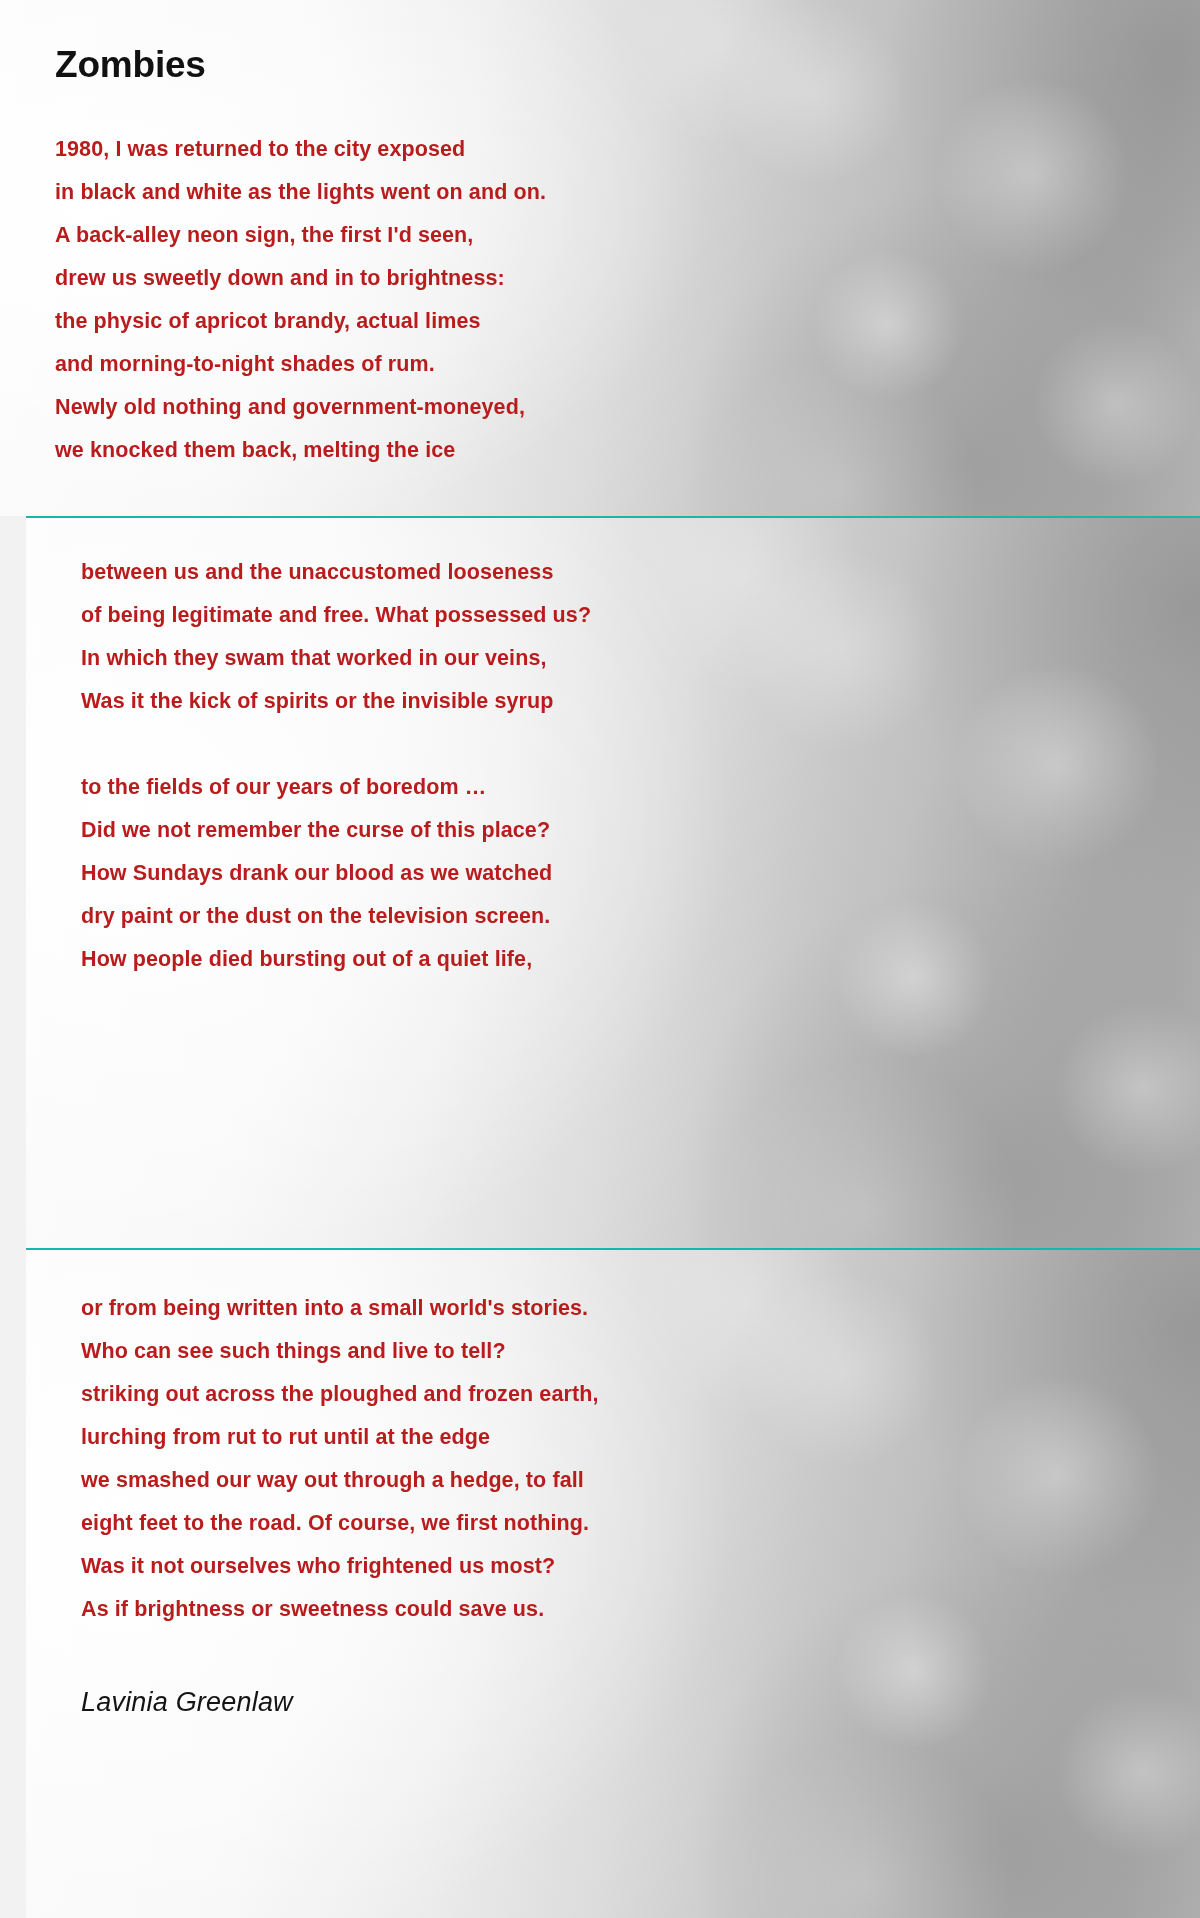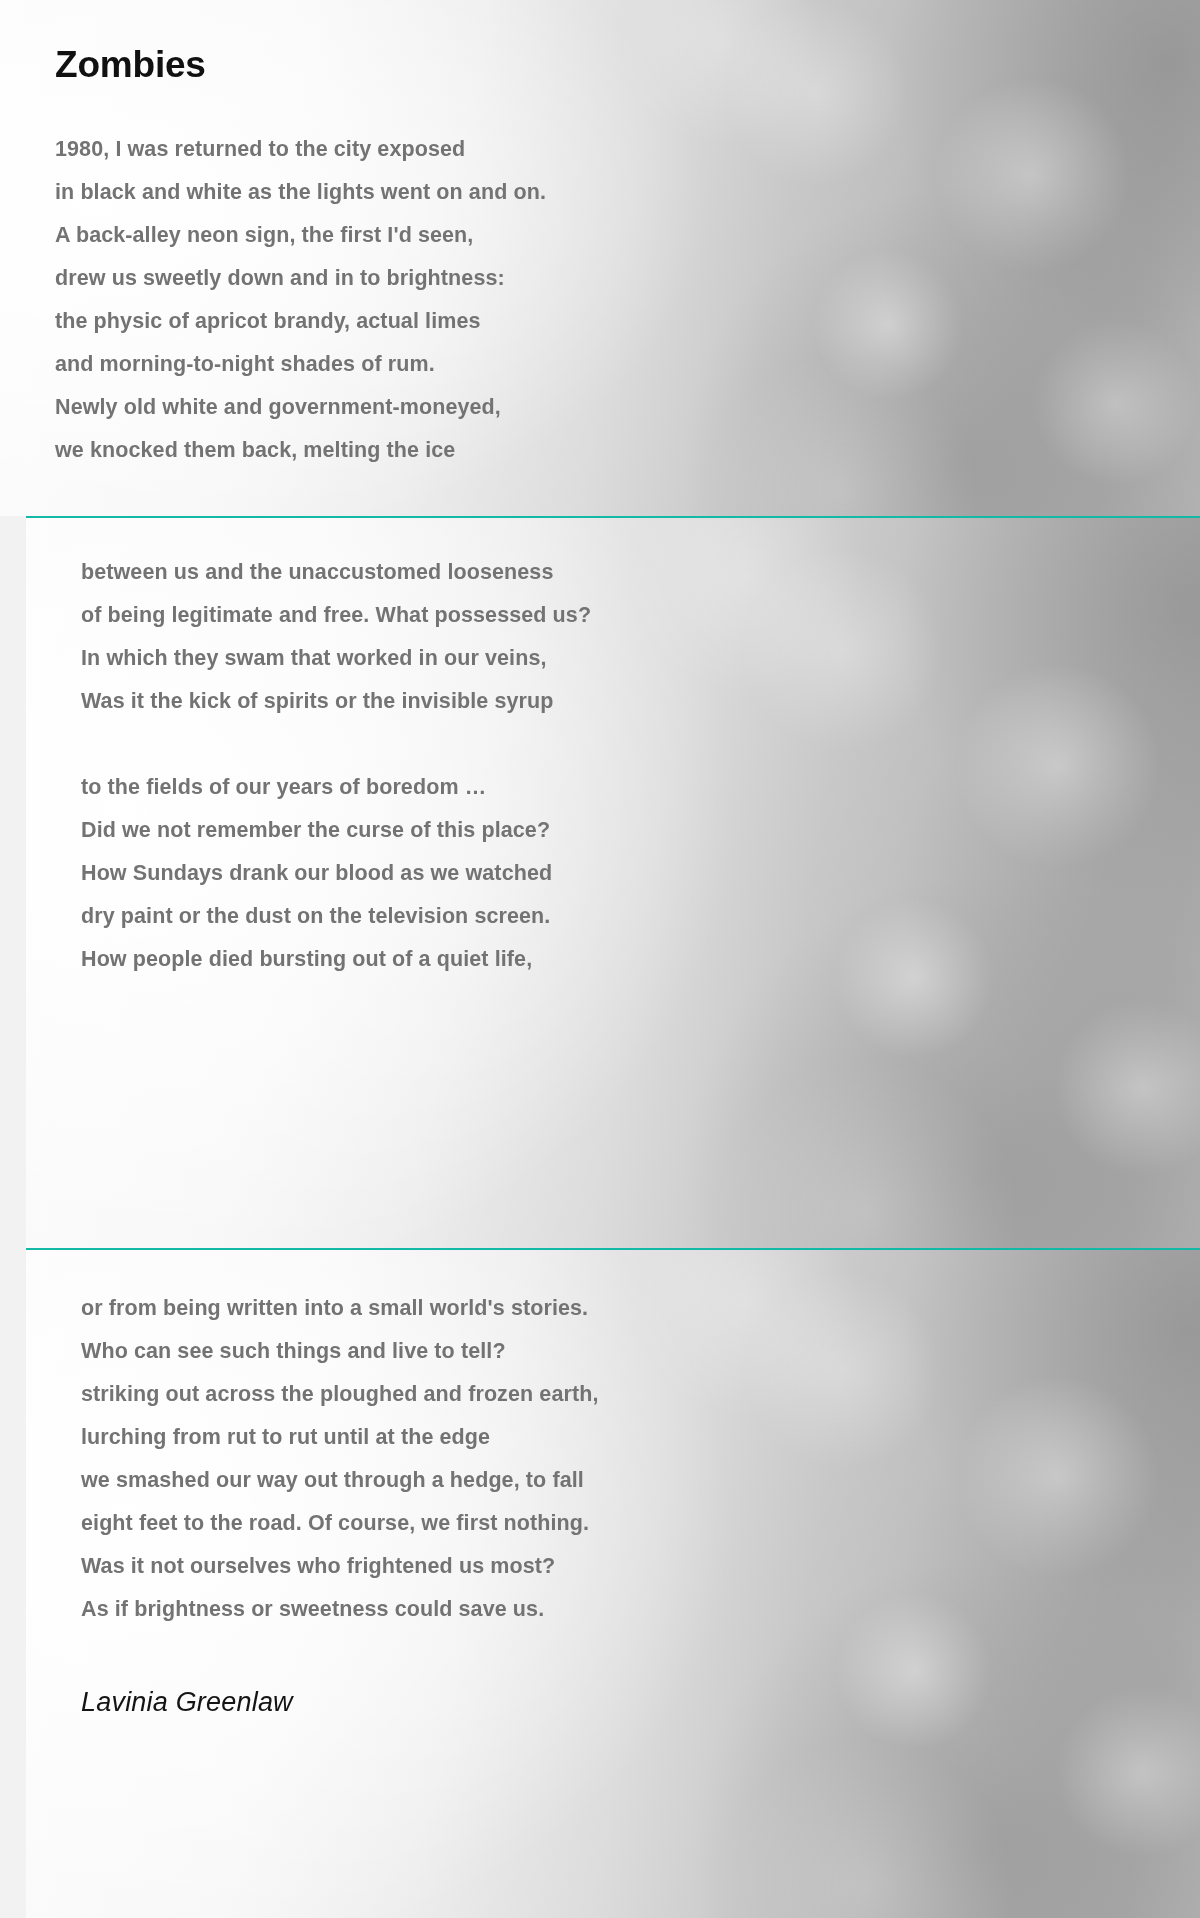--- a/index.html
+++ b/index.html
@@ -90,21 +90,21 @@
 
   .stanza {
     margin: 0;
     padding: 0;
   }
   .poem-line {
     font-family: "Liberation Sans Narrow", "Liberation Sans", "DejaVu Sans Condensed", sans-serif;
     font-stretch: condensed;
     font-size: 21.5px;
     font-weight: bold;
-    color: #737373;
+    color: #b91c1c;
     line-height: 43px;
     height: 43px;
     white-space: pre;
     letter-spacing: 0.1px;
   }
   .poem-line.blank { height: 43px; }
 
   .stanza-1 { padding-top: 42px; }
   .panel-2 .stanza-lead { padding-top: 33px; }
   .panel-3 .stanza-lead { padding-top: 37px; }
@@ -129,21 +129,21 @@
     <div class="panel-bg"></div>
     <div class="panel-text">
       <h1 class="poem-title">Zombies</h1>
       <div class="stanza stanza-1">
         <div class="poem-line">1980, I was returned to the city exposed</div>
         <div class="poem-line">in black and white as the lights went on and on.</div>
         <div class="poem-line">A back-alley neon sign, the first I'd seen,</div>
         <div class="poem-line">drew us sweetly down and in to brightness:</div>
         <div class="poem-line">the physic of apricot brandy, actual limes</div>
         <div class="poem-line">and morning-to-night shades of rum.</div>
-        <div class="poem-line">Newly old white and government-moneyed,</div>
+        <div class="poem-line">Newly old nothing and government-moneyed,</div>
         <div class="poem-line">we knocked them back, melting the ice</div>
       </div>
     </div>
   </section>
 
   <section class="panel panel-2">
     <div class="panel-bg"></div>
     <div class="panel-text">
       <div class="stanza stanza-lead">
         <div class="poem-line">between us and the unaccustomed looseness</div>

